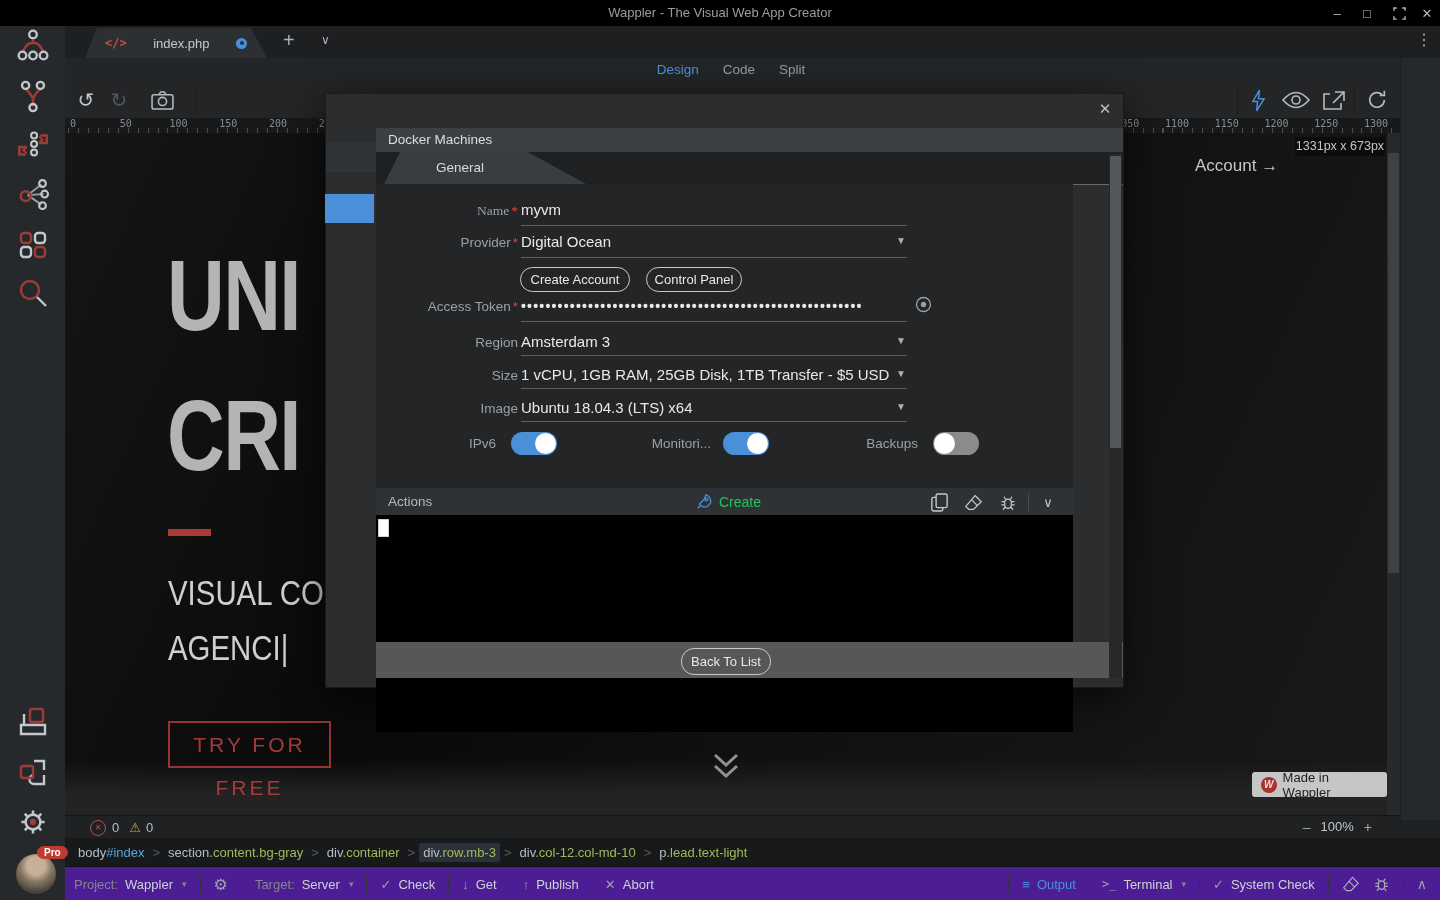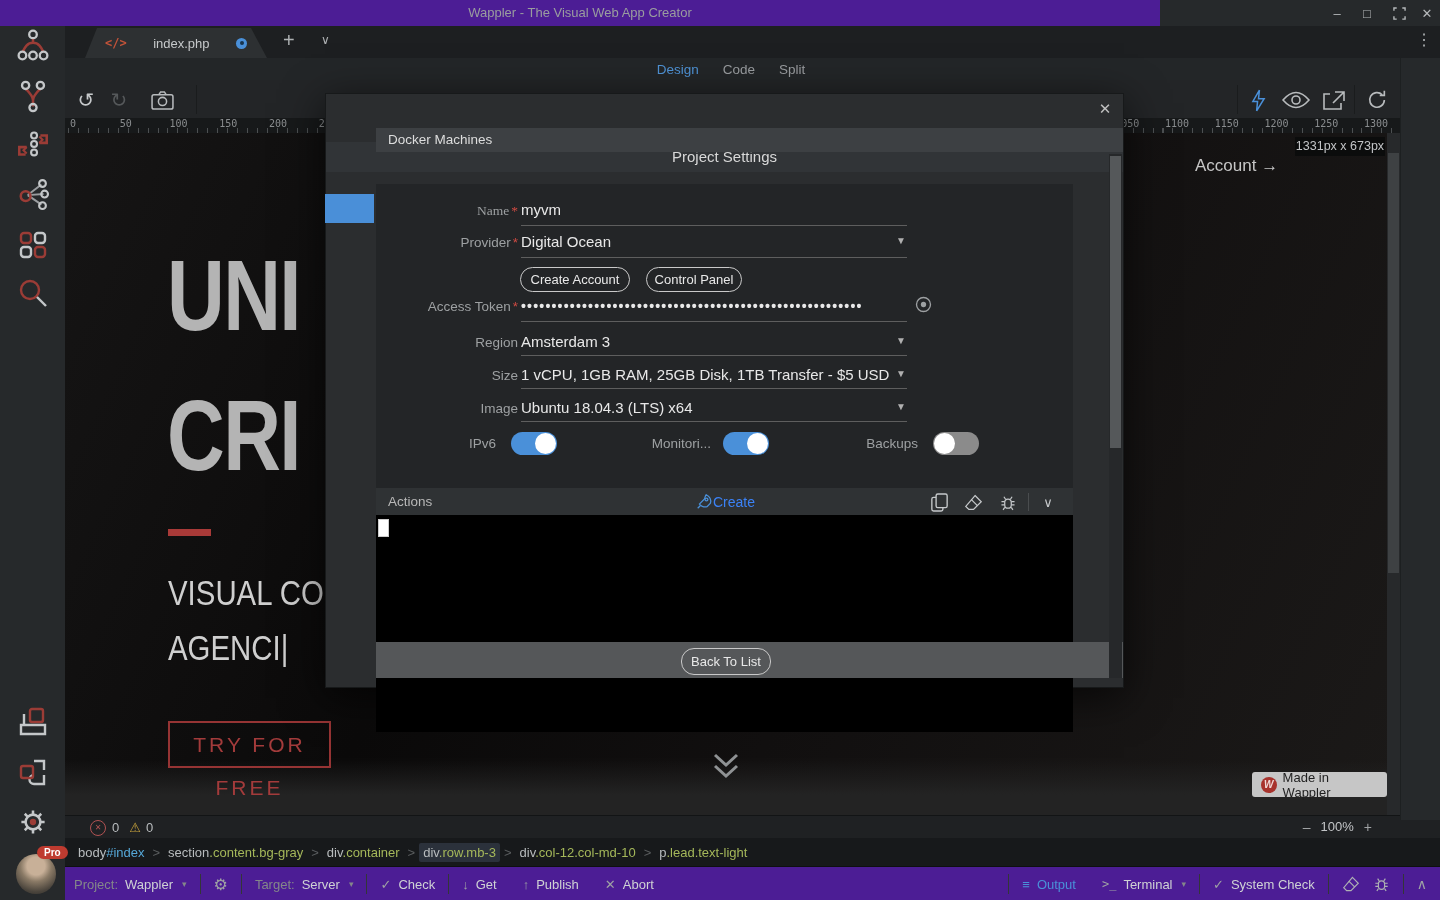--- a/index.html
+++ b/index.html
@@ -2,21 +2,21 @@
 <html><head>
 <meta charset="utf-8">
 <style>
   html,body{margin:0;padding:0;}
   body{width:1440px;height:900px;position:relative;overflow:hidden;background:#26292b;
        font-family:"Liberation Sans",sans-serif;color:#c8c8c8;-webkit-font-smoothing:antialiased;}
   .abs{position:absolute;}
   svg{display:block;}
 
   
-  .titlebar{left:0;top:0;width:1160px;height:26px;background:#4c1d95;}
+  .titlebar{left:0;top:0;width:1440px;height:26px;background:#000000;}
   .titlebar .title{width:100%;text-align:center;line-height:26px;font-size:13px;color:#9a9d9f;}
   .winbtn{top:0;height:26px;width:30px;display:flex;align-items:center;justify-content:center;color:#b5b8ba;font-size:13px;}
 
   
   .sidebar{left:0;top:26px;width:65px;height:874px;background:#26292b;z-index:20;}
   .sideicon{left:13px;width:40px;height:40px;display:flex;align-items:center;justify-content:center;}
 
   
   .tabrow{left:65px;top:26px;width:1375px;height:32px;background:#1d1f21;}
   .doctab{left:20px;top:2px;width:182px;height:30px;background:#2d3032;
@@ -82,21 +82,21 @@
   .pillbtn{position:absolute;border:1px solid #c9c9c9;border-radius:13px;color:#e8e8e8;font-size:13px;
            display:flex;align-items:center;justify-content:center;background:transparent;}
   .dots{font-size:14px;letter-spacing:1.2px;font-weight:bold;}
   .toggle{position:absolute;width:46px;height:23px;border-radius:12px;}
   .toggle .knob{position:absolute;top:1px;width:21px;height:21px;border-radius:50%;background:#ffffff;}
   .toggle.on{background:#4a90d9;}  .toggle.on .knob{right:1px;}
   .toggle.off{background:#8b8b8b;} .toggle.off .knob{left:1px;}
   .tlabel{position:absolute;font-size:13.5px;color:#9da0a2;text-align:right;}
   .actbar{left:50px;top:394px;width:697px;height:27px;background:#2f3234;display:flex;align-items:center;}
   .actbar .alabel{margin-left:12px;font-size:13.5px;color:#b8b8b8;}
-  .createbtn{position:absolute;left:320px;display:flex;align-items:center;color:#3b82f6;font-size:14px;}
+  .createbtn{position:absolute;left:320px;display:flex;gap:6px;align-items:center;color:#22c55e;font-size:14px;}
   .aicon{position:absolute;top:398px;width:20px;height:20px;display:flex;align-items:center;justify-content:center;}
   .console{left:50px;top:421px;width:697px;height:217px;background:#000000;}
   .caret{left:2px;top:4px;width:9px;height:16px;background:#ffffff;border:1px solid #cccccc;}
   .mfooter{left:50px;top:548px;width:747px;height:36px;background:#555759;}
   .mscroll{left:783px;top:60px;width:13px;height:524px;background:#26282a;}
   .mthumb{left:1px;top:2px;width:11px;height:292px;background:#55585a;}
   .bluesel{left:-1px;top:100px;width:49px;height:29px;background:#4a8fd8;}
 
   
   .problems{left:65px;top:815px;width:1375px;height:23px;background:#1f2123;border-top:1px solid #121415;display:flex;align-items:center;font-size:13px;color:#b9bcbe;}
@@ -344,20 +344,23 @@
 <div class="abs sizetip" style="left:1295px;top:137px;width:90px;height:19px;">1331px x 673px</div>
 
 <div class="abs modal">
   <div class="abs mhead">
     <div class="mtitle">Project Settings</div>
   </div>
   <div class="abs mclose">✕</div>
   <div class="abs bluesel"></div>
 
   <div class="abs secbar">Docker Machines</div>
+  <div class="abs tabstrip">
+    <div class="abs gentab">General</div>
+  </div>
 
   <div class="abs formarea">
 
     <div class="flabel" style="left:10px;top:19px;font-family:Liberation Serif, serif;"><span>Name</span><span class="req">*</span></div>
     <div class="fvalue" style="top:17px;">myvm</div>
     <div class="fline" style="top:41px;"></div>
 
     <div class="flabel" style="left:10px;top:51px;"><span>Provider</span><span class="req">*</span></div>
     <div class="fvalue" style="top:49px;text-align:right;">Digital Ocean</div>
     <div class="darr" style="top:51px;">▼</div>

